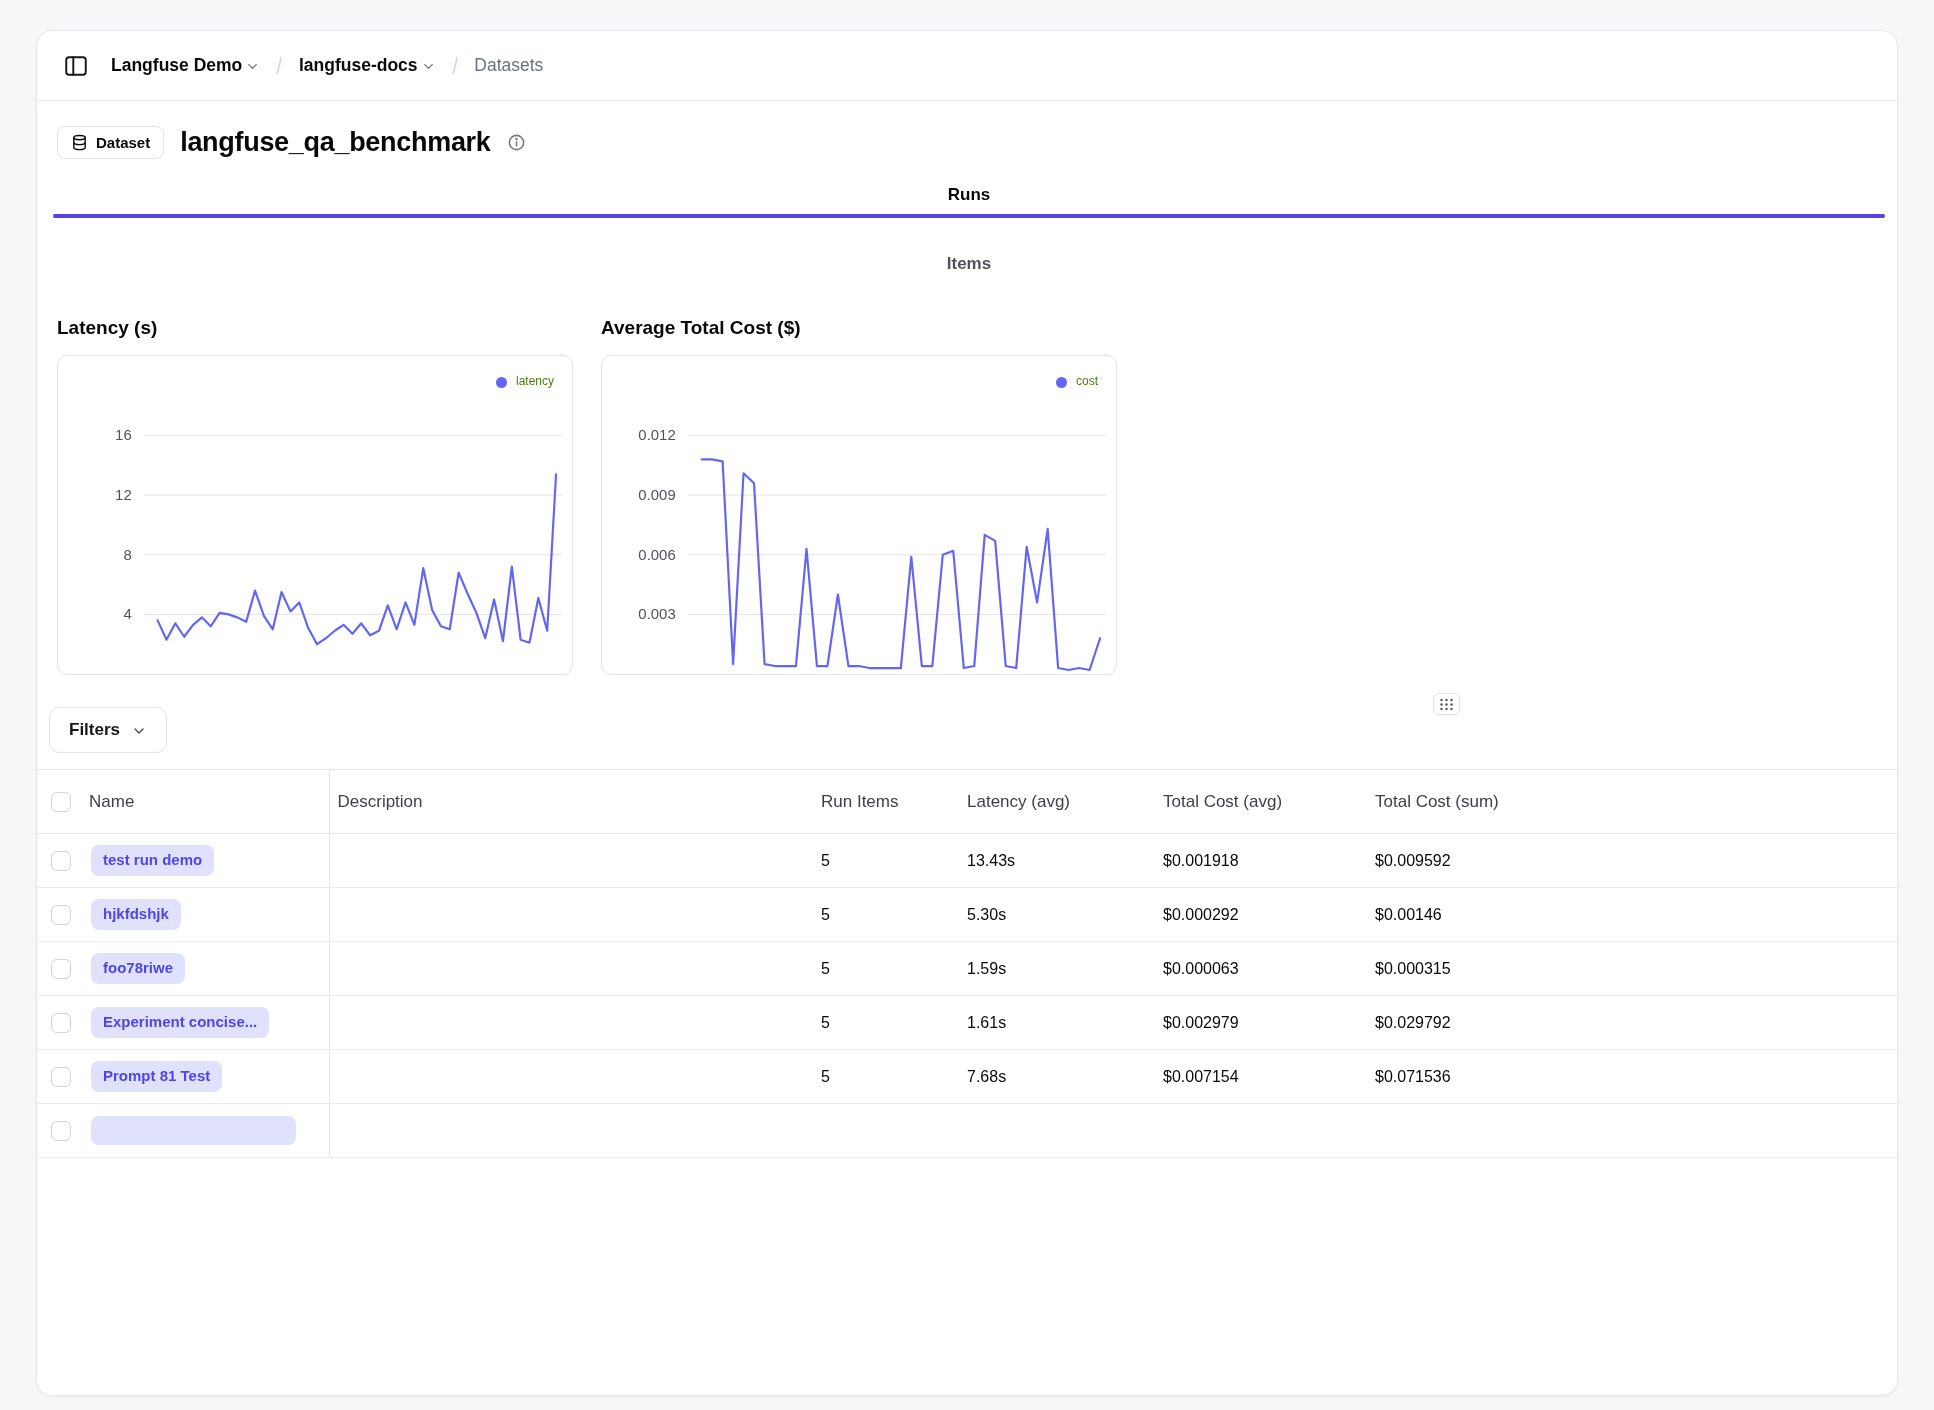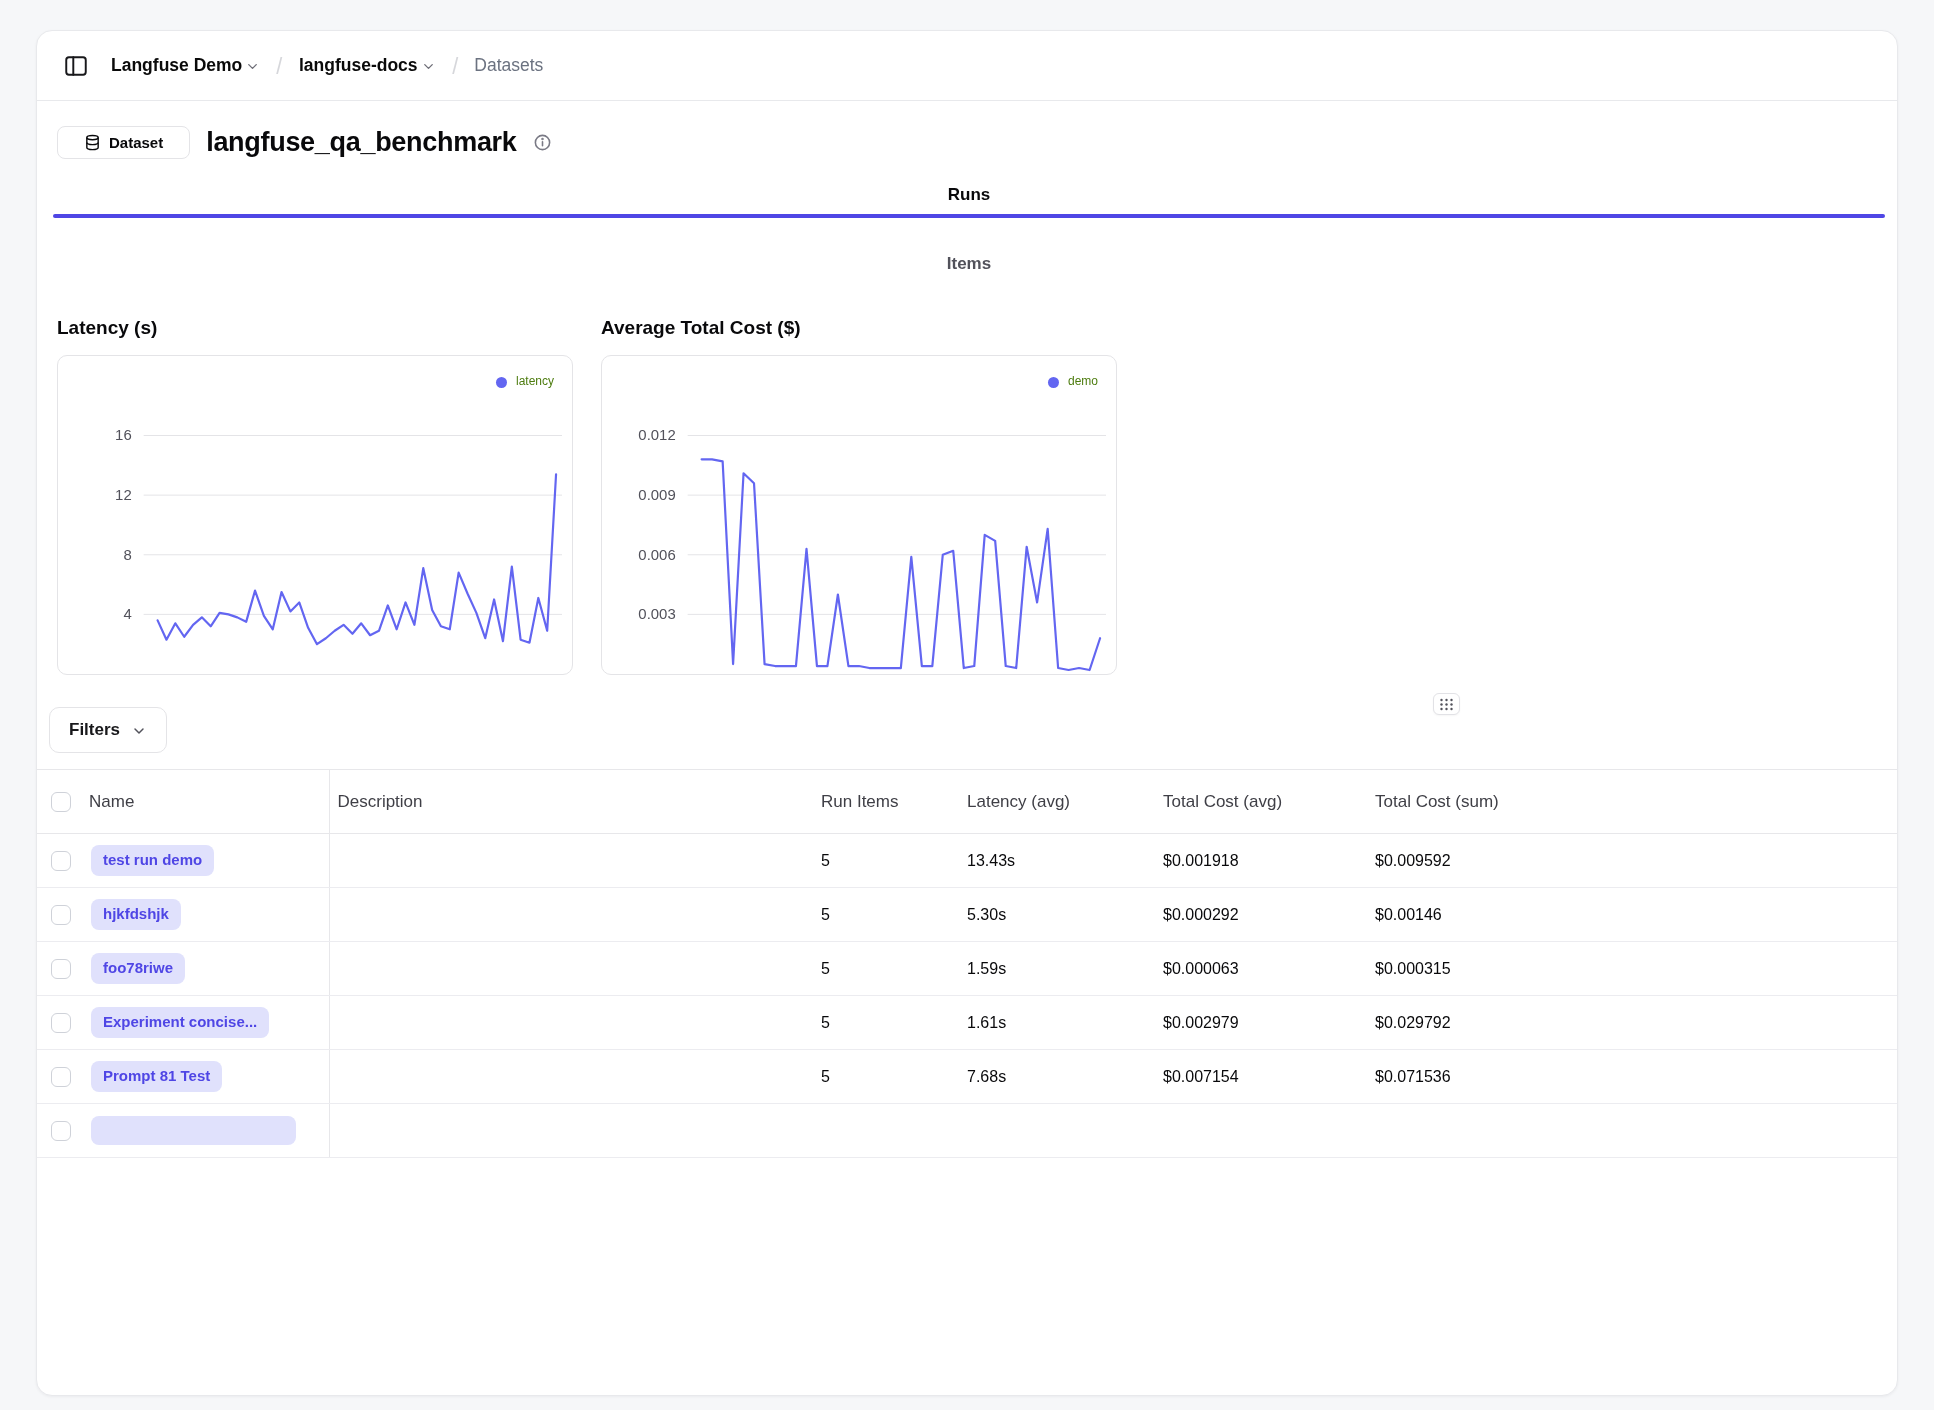--- a/index.html
+++ b/index.html
@@ -20,21 +20,21 @@
   .topbar { height:70px; display:flex; align-items:center; gap:22px; padding:0 26px; border-bottom:1px solid #e8e9ec; }
   .icon-btn { background:none; border:none; padding:0; display:flex; align-items:center; justify-content:center; color:#18181b; cursor:pointer; }
   .breadcrumb { display:flex; align-items:center; gap:16px; }
   .crumb { display:flex; align-items:center; gap:3px; background:none; border:none; padding:0; font-family:inherit; font-size:17.5px; font-weight:700; color:#0a0a0a; cursor:pointer; }
   .crumb .chev { display:flex; color:#71717a; margin-top:2px; }
   .crumb.muted { color:#6b7280; font-weight:500; cursor:default; }
   .slash { color:#d6d7db; font-size:24px; font-weight:300; transform:scaleX(.9); }
   
   .head-section { padding:18px 20px 0; }
   .title-row { display:flex; align-items:center; gap:16px; height:46px; }
-  .dataset-badge { display:inline-flex; align-items:center; gap:8px; border:1px solid #e4e4e7; border-radius:8px; padding:7px 26px; font-size:15px; font-weight:700; color:#09090b; background:#fff; }
+  .dataset-badge { display:inline-flex; align-items:center; gap:8px; border:1px solid #e4e4e7; border-radius:8px; padding:7px 13px; font-size:15px; font-weight:700; color:#09090b; background:#fff; }
   .page-title { font-size:27px; font-weight:700; margin:0; letter-spacing:-.3px; color:#09090b;text-align:center; }
   .info-ic { display:flex; color:#7a7a85; }
   .tabs { display:flex; gap:36px; margin-top:20px; padding-left:4px;flex-direction:column; }
   .tab { position:relative; background:none; border:none; font-family:inherit; font-size:17px; font-weight:600; color:#52525b; padding:0 6px 13px; cursor:pointer; }
   .tab.active { color:#09090b; }
   .tab.active::after { content:""; position:absolute; left:-8px; right:-8px; bottom:0; height:4px; background:#4f46e5; border-radius:3px; }
   
   .charts-section { position:relative; padding:30px 20px 8px; display:flex; gap:28px; }
   .chart-block { width:516px; }
   .chart-title { font-size:19px; font-weight:700; margin:0 0 16px; color:#09090b; }
@@ -141,21 +141,21 @@
             <text x="74" y="85.0" text-anchor="end" class="tick">16</text>
             <polyline points="100.0,266.0 108.9,285.5 117.8,269.0 126.7,282.5 135.6,270.5 144.4,263.0 153.3,272.0 162.2,258.5 171.1,260.0 180.0,263.0 188.9,267.5 197.8,236.0 206.7,261.5 215.6,275.0 224.4,237.5 233.3,257.0 242.2,248.0 251.1,273.5 260.0,290.0 268.9,284.0 277.8,276.5 286.7,270.5 295.6,279.5 304.4,269.0 313.3,281.0 322.2,276.5 331.1,251.0 340.0,275.0 348.9,248.0 357.8,270.5 366.7,213.5 375.6,255.5 384.4,272.0 393.3,275.0 402.2,218.0 411.1,239.0 420.0,258.5 428.9,284.0 437.8,245.0 446.7,287.0 455.6,212.0 464.4,285.5 473.3,288.5 482.2,243.5 491.1,276.5 500.0,119.0" fill="none" stroke="#6366f1" stroke-width="2.2" stroke-linejoin="round" stroke-linecap="round"></polyline>
           </svg>
       </div>
     </div>
     <div class="chart-block">
       <h2 class="chart-title">Average Total Cost ($)</h2>
       <div class="chart-card">
         <div class="legend">
           <span class="dot"></span>
-          <span>demo</span>
+          <span>cost</span>
         </div>
         <svg class="plot" viewBox="0 0 516 320" preserveAspectRatio="none">
             <line x1="86" x2="506" y1="260.0" y2="260.0" stroke="#e4e4e7" stroke-width="1"></line>
             <text x="74" y="265.0" text-anchor="end" class="tick">0.003</text>
             <line x1="86" x2="506" y1="200.0" y2="200.0" stroke="#e4e4e7" stroke-width="1"></line>
             <text x="74" y="205.0" text-anchor="end" class="tick">0.006</text>
             <line x1="86" x2="506" y1="140.0" y2="140.0" stroke="#e4e4e7" stroke-width="1"></line>
             <text x="74" y="145.0" text-anchor="end" class="tick">0.009</text>
             <line x1="86" x2="506" y1="80.0" y2="80.0" stroke="#e4e4e7" stroke-width="1"></line>
             <text x="74" y="85.0" text-anchor="end" class="tick">0.012</text>

